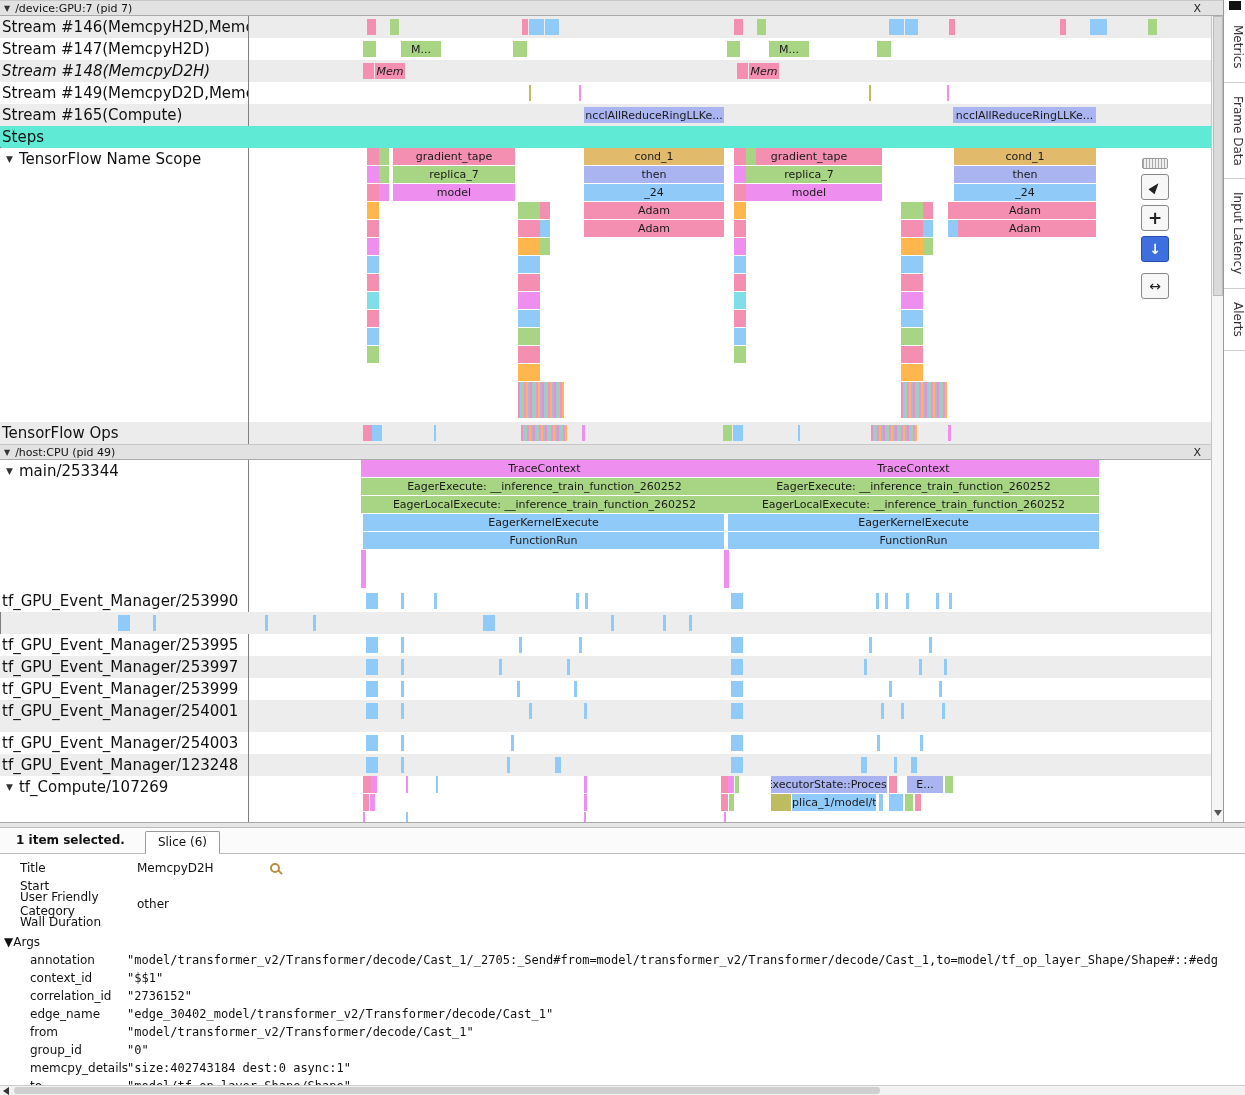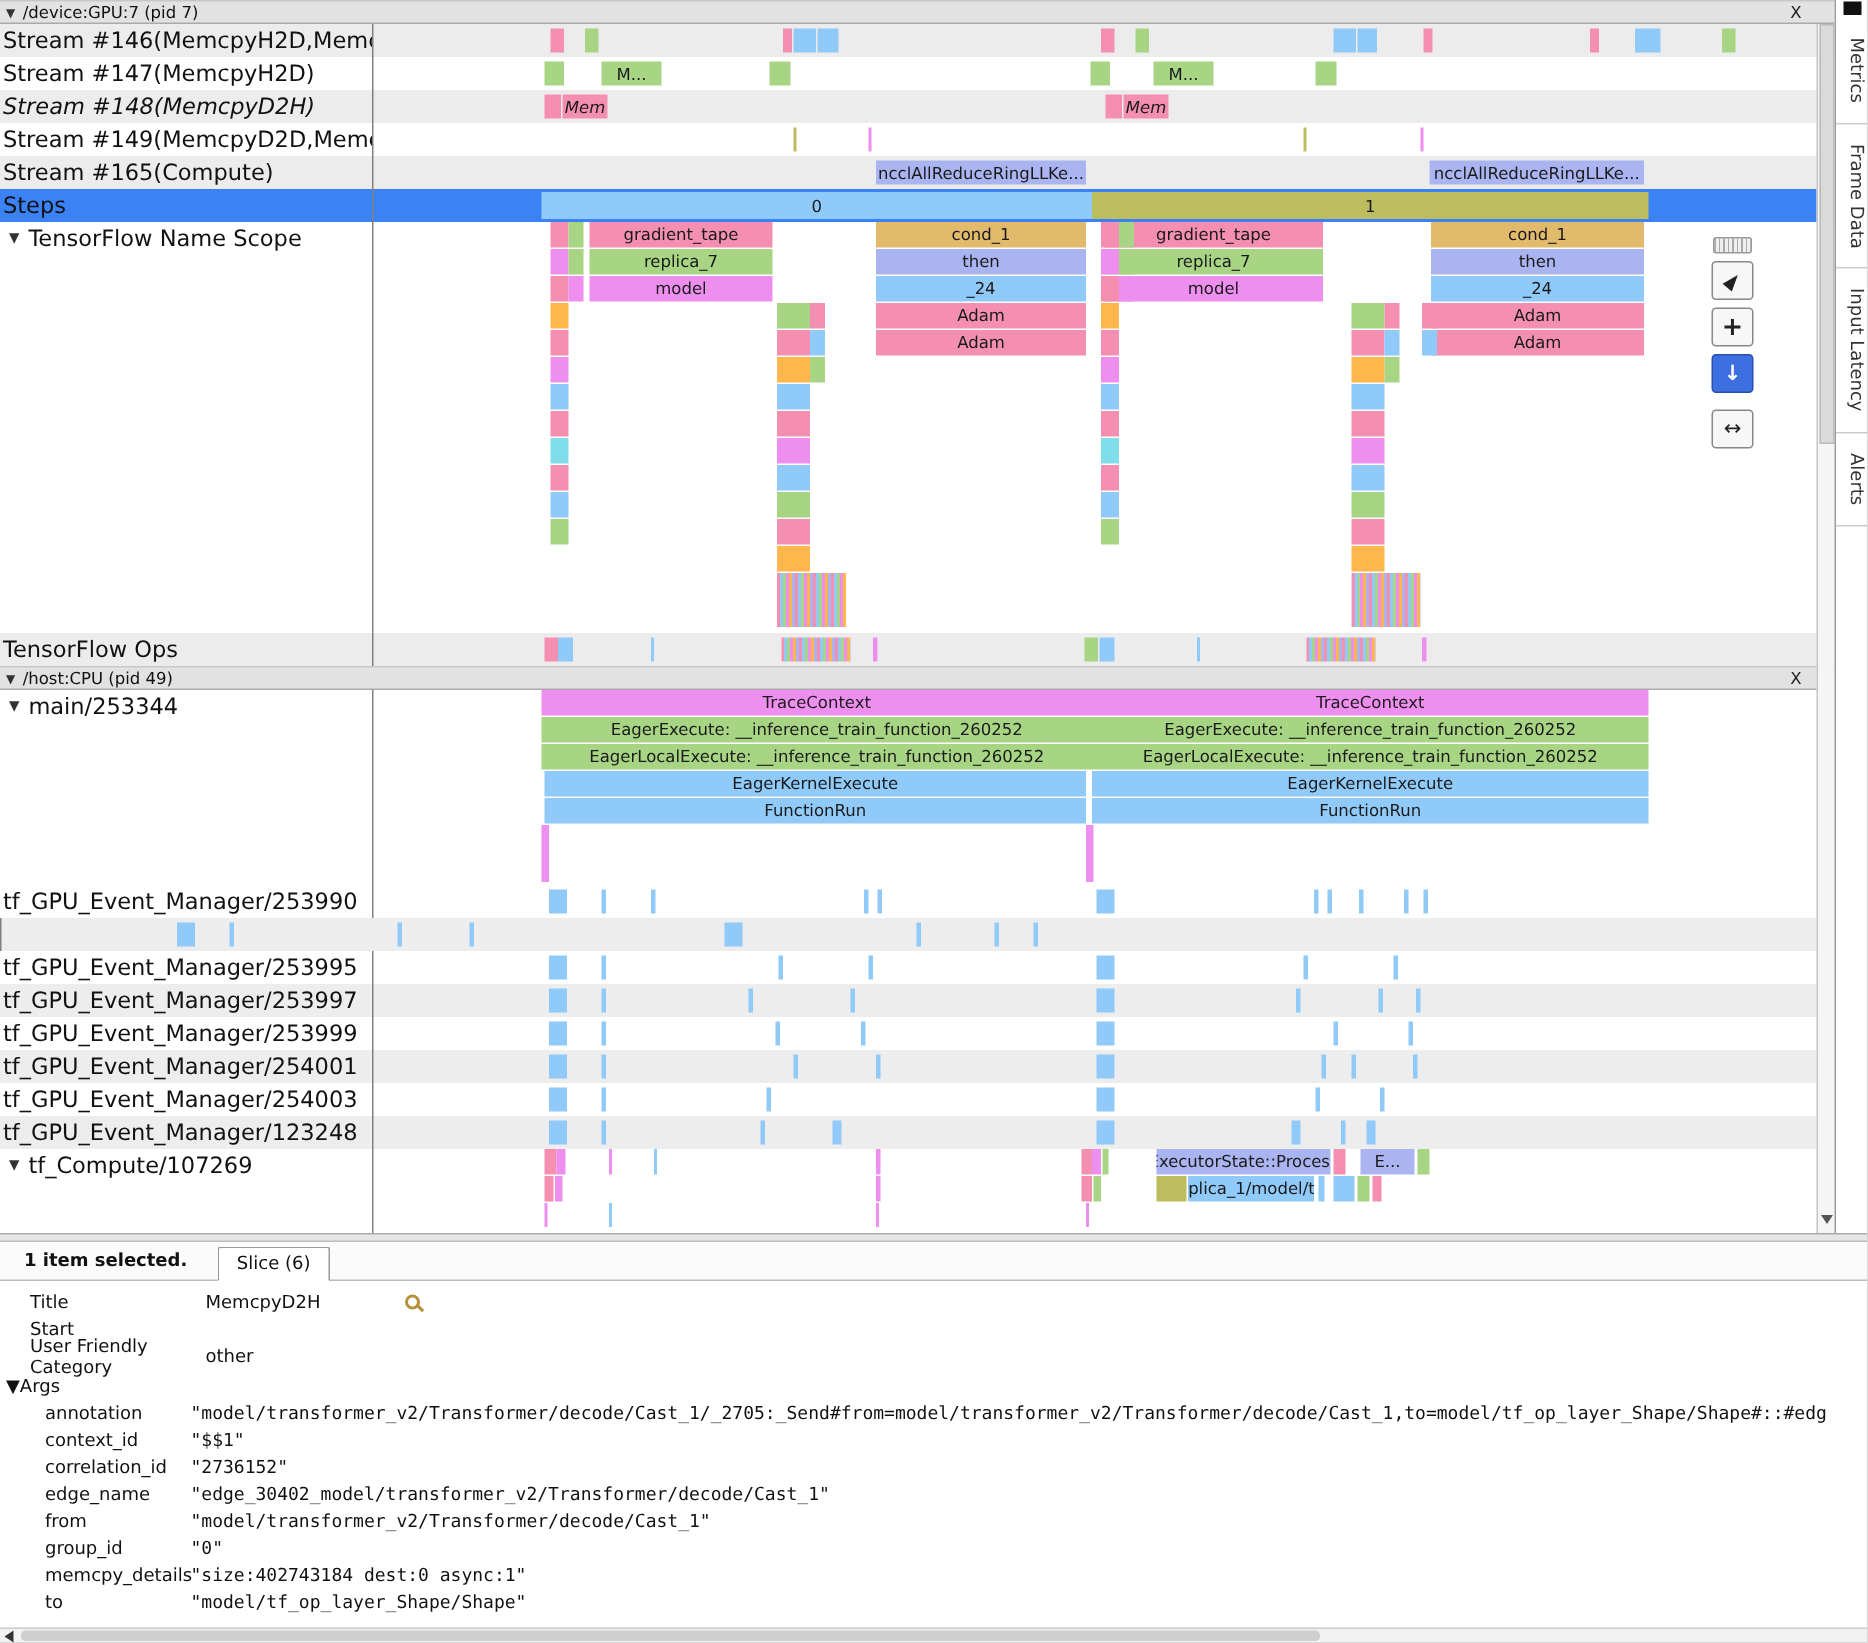--- a/index.html
+++ b/index.html
@@ -170,21 +170,21 @@
           </div>
           <div class="rtrack">
             <div class="bar" style="left: 335px; width: 140px; top: 3px; height: 16px; background: rgb(169, 180, 240);">
               <span>ncclAllReduceRingLLKe...</span>
             </div>
             <div class="bar" style="left: 704px; width: 143px; top: 3px; height: 16px; background: rgb(169, 180, 240);">
               <span>ncclAllReduceRingLLKe...</span>
             </div>
           </div>
         </div>
-        <div class="trow" style="height: 22px; background: #3b82f6;">
+        <div class="trow" style="height: 22px; background: #5eead4; flex-direction: column;">
           <div class="rlabel">
             <span>Steps</span>
           </div>
           <div class="rtrack">
             <div class="bar" style="left: 112px; width: 367px; top: 2px; height: 18px; background: rgb(144, 202, 249);">
               <span>0</span>
             </div>
             <div class="bar" style="left: 479px; width: 371px; top: 2px; height: 18px; background: rgb(189, 189, 96);">
               <span>1</span>
             </div>
@@ -434,21 +434,21 @@
           <div class="rtrack">
             <div class="bar" style="left: 117px; width: 12px; top: 3px; height: 16px; background: rgb(144, 202, 249);"></div>
             <div class="bar" style="left: 152px; width: 3px; top: 3px; height: 16px; background: rgb(144, 202, 249);"></div>
             <div class="bar" style="left: 268px; width: 3px; top: 3px; height: 16px; background: rgb(144, 202, 249);"></div>
             <div class="bar" style="left: 325px; width: 3px; top: 3px; height: 16px; background: rgb(144, 202, 249);"></div>
             <div class="bar" style="left: 482px; width: 12px; top: 3px; height: 16px; background: rgb(144, 202, 249);"></div>
             <div class="bar" style="left: 640px; width: 3px; top: 3px; height: 16px; background: rgb(144, 202, 249);"></div>
             <div class="bar" style="left: 690px; width: 3px; top: 3px; height: 16px; background: rgb(144, 202, 249);"></div>
           </div>
         </div>
-        <div class="trow" style="height: 22px; background: rgb(237, 237, 237);">
+        <div class="trow" style="height: 32px; background: rgb(237, 237, 237);">
           <div class="rlabel">
             <span>tf_GPU_Event_Manager/254001</span>
           </div>
           <div class="rtrack">
             <div class="bar" style="left: 117px; width: 12px; top: 3px; height: 16px; background: rgb(144, 202, 249);"></div>
             <div class="bar" style="left: 152px; width: 3px; top: 3px; height: 16px; background: rgb(144, 202, 249);"></div>
             <div class="bar" style="left: 280px; width: 3px; top: 3px; height: 16px; background: rgb(144, 202, 249);"></div>
             <div class="bar" style="left: 335px; width: 3px; top: 3px; height: 16px; background: rgb(144, 202, 249);"></div>
             <div class="bar" style="left: 482px; width: 12px; top: 3px; height: 16px; background: rgb(144, 202, 249);"></div>
             <div class="bar" style="left: 632px; width: 3px; top: 3px; height: 16px; background: rgb(144, 202, 249);"></div>
@@ -567,20 +567,24 @@
           <span class="magnifier"></span>
         </div>
         <div class="field-row">
           <div class="field-k">Start</div>
           <div class="field-v"></div>
         </div>
         <div class="field-row">
           <div class="field-k">User Friendly Category</div>
           <div class="field-v">other</div>
         </div>
+        <div class="field-row">
+          <div class="field-k">Wall Duration</div>
+          <div class="field-v"></div>
+        </div>
       </div>
     <div class="args-header">▼Args</div>
     <div id="args-rows">
         <div class="arg-row">
           <div class="arg-k">annotation</div>
           <div class="arg-v">"model/transformer_v2/Transformer/decode/Cast_1/_2705:_Send#from=model/transformer_v2/Transformer/decode/Cast_1,to=model/tf_op_layer_Shape/Shape#::#edg</div>
         </div>
         <div class="arg-row">
           <div class="arg-k">context_id</div>
           <div class="arg-v">"$$1"</div>

